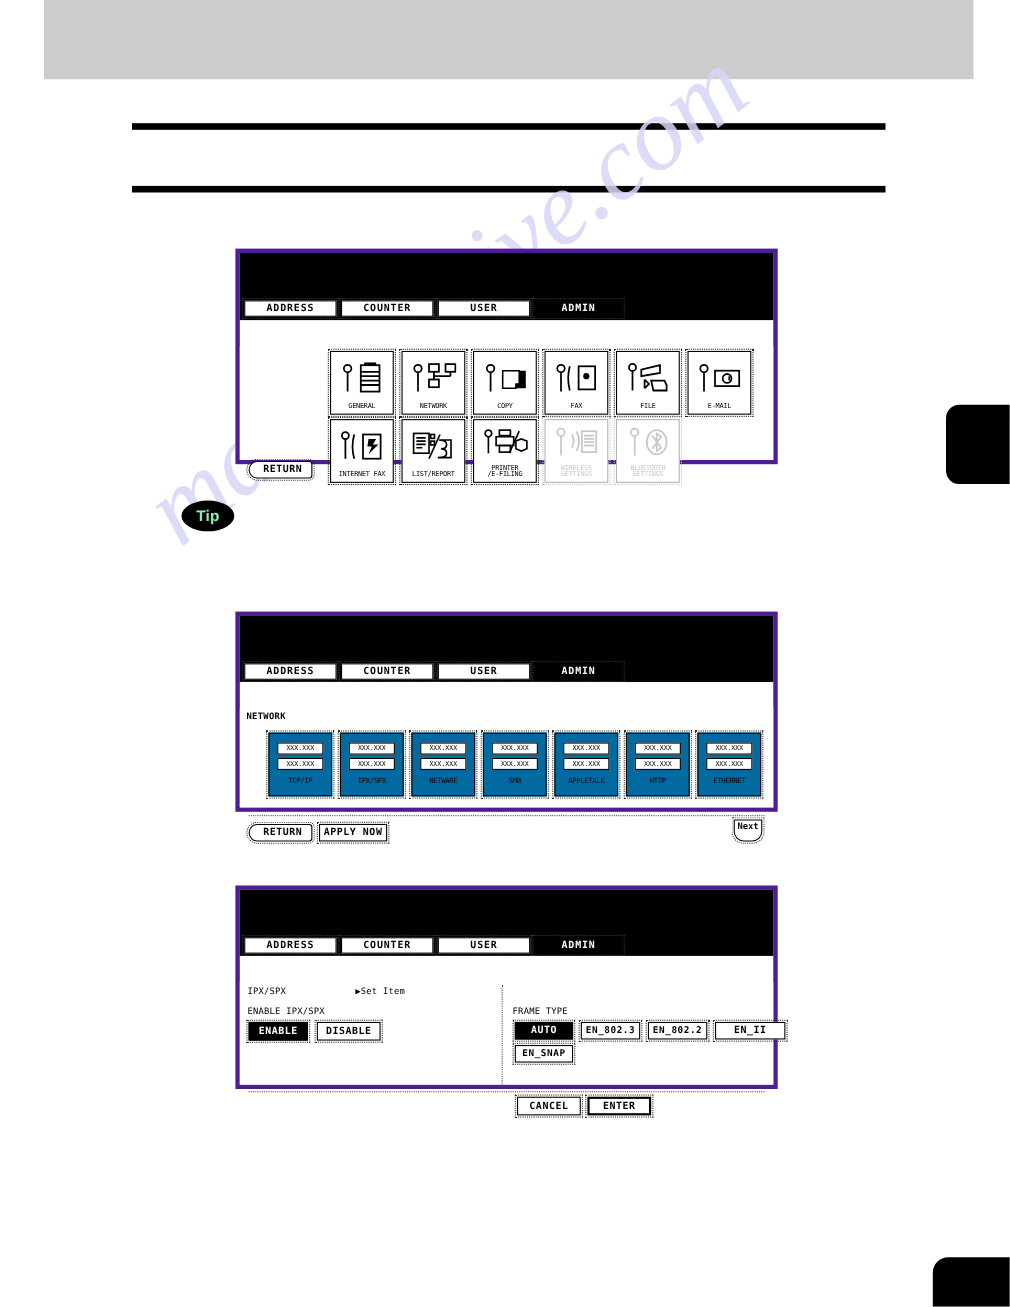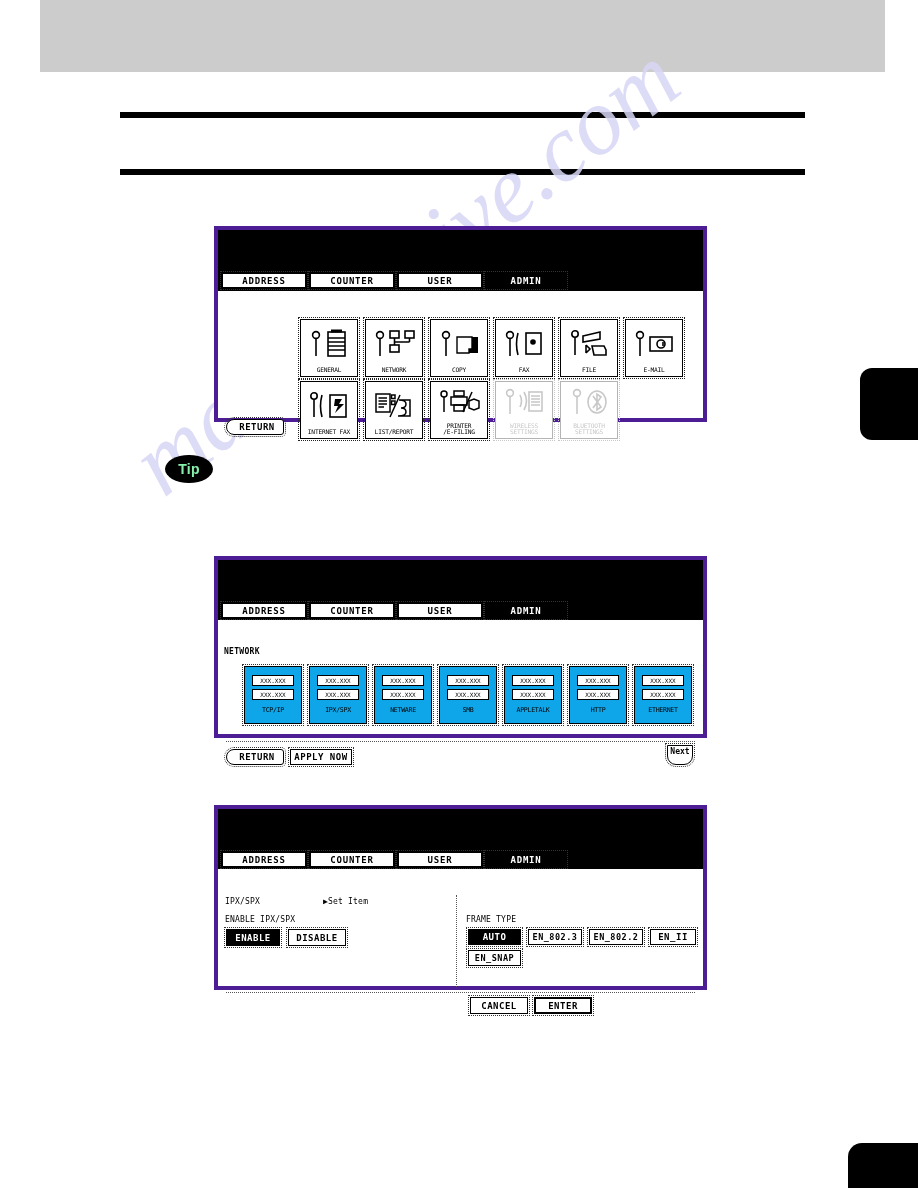--- a/index.html
+++ b/index.html
@@ -245,21 +245,21 @@
     display: flex;
     gap: 7px;
   }
   .net-btn {
     width: 58px;
     height: 58px;
     box-sizing: border-box;
     border: 1px solid #000;
     outline: 1px dotted #333;
     outline-offset: 1px;
-    background: #0ea5e9;
+    background: #0369a1;
     display: flex;
     flex-direction: column;
     align-items: center;
     justify-content: center;
     gap: 3px;
     padding-bottom: 2px;
   }
   .net-field {
     width: 42px;
     height: 11px;
@@ -608,21 +608,21 @@
     <div class="lcd-btn sel" style="position:absolute;left:8px;top:36px;width:54px;height:17px;">ENABLE</div>
     <div class="lcd-btn" style="position:absolute;left:70px;top:36px;width:58px;height:17px;">DISABLE</div>
 
     <div class="vert-sep" style="left:238px;top:2px;height:92px;"></div>
 
     <div class="p3-text" style="left:248px;top:22px;">FRAME TYPE</div>
 
     <div class="lcd-btn sel" style="position:absolute;left:250px;top:36px;width:53px;height:16px;">AUTO</div>
     <div class="lcd-btn" style="position:absolute;left:310px;top:36px;width:54px;height:16px;font-size:8.5px;">EN_802.3</div>
     <div class="lcd-btn" style="position:absolute;left:371px;top:36px;width:54px;height:16px;font-size:8.5px;">EN_802.2</div>
-    <div class="lcd-btn" style="position:absolute;left:432px;top:36px;width:46px;height:16px;">EN_II</div>
+    <div class="lcd-btn" style="position:absolute;left:432px;top:36px;width:64px;height:16px;">EN_II</div>
     <div class="lcd-btn" style="position:absolute;left:250px;top:57px;width:53px;height:16px;font-size:8.5px;">EN_SNAP</div>
 
     <div class="dotted-sep" style="left:8px;right:8px;top:99px;"></div>
 
     <div class="lcd-btn" style="position:absolute;left:252px;top:104px;width:58px;height:17px;">CANCEL</div>
     <div class="lcd-btn" style="position:absolute;left:316px;top:104px;width:58px;height:17px;border-width:2px;">ENTER</div>
   </div>
 </div>
 
 </body></html>

